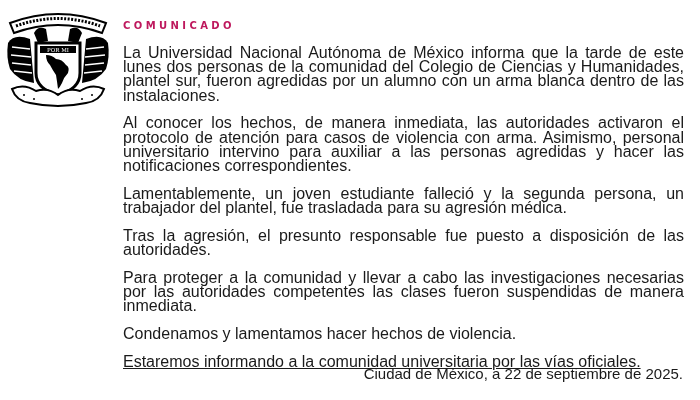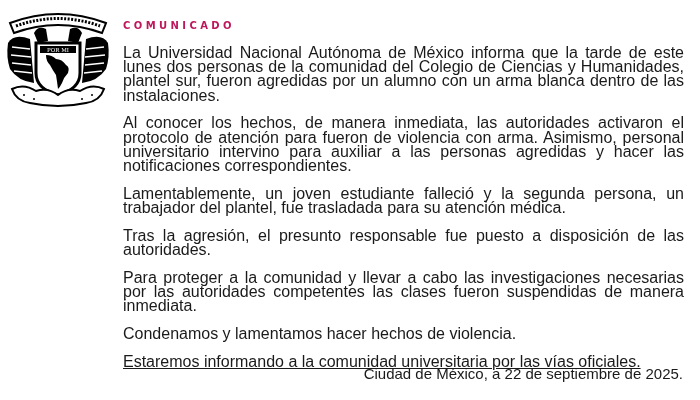--- a/index.html
+++ b/index.html
@@ -40,21 +40,21 @@
     <circle cx="20" cy="92" r="1" fill="#000"></circle>
       <circle cx="30" cy="96" r="1" fill="#000"></circle>
     <circle cx="78" cy="96" r="1" fill="#000"></circle>
       <circle cx="88" cy="92" r="1" fill="#000"></circle>
   </svg>
 </div>
 
 <div class="content">
   <h1 class="title">COMUNICADO</h1>
   <p>La Universidad Nacional Autónoma de México informa que la tarde de este lunes dos personas de la comunidad del Colegio de Ciencias y Humanidades, plantel sur, fueron agredidas por un alumno con un arma blanca dentro de las instalaciones.</p>
-  <p>Al conocer los hechos, de manera inmediata, las autoridades activaron el protocolo de atención para fueron de violencia con arma. Asimismo, personal universitario intervino para auxiliar a las personas agredidas y hacer las notificaciones correspondientes.</p>
-  <p>Lamentablemente, un joven estudiante falleció y la segunda persona, un trabajador del plantel, fue trasladada para su atención médica.</p>
+  <p>Al conocer los hechos, de manera inmediata, las autoridades activaron el protocolo de atención para casos de violencia con arma. Asimismo, personal universitario intervino para auxiliar a las personas agredidas y hacer las notificaciones correspondientes.</p>
+  <p>Lamentablemente, un joven estudiante falleció y la segunda persona, un trabajador del plantel, fue trasladada para su agresión médica.</p>
   <p>Tras la agresión, el presunto responsable fue puesto a disposición de las autoridades.</p>
   <p>Para proteger a la comunidad y llevar a cabo las investigaciones necesarias por las autoridades competentes las clases fueron suspendidas de manera inmediata.</p>
   <p>Condenamos y lamentamos hacer hechos de violencia.</p>
   <p class="last">Estaremos informando a la comunidad universitaria por las vías oficiales.</p>
 </div>
 
 <div class="date">Ciudad de México, a 22 de septiembre de 2025.</div>
 
 </body></html>

